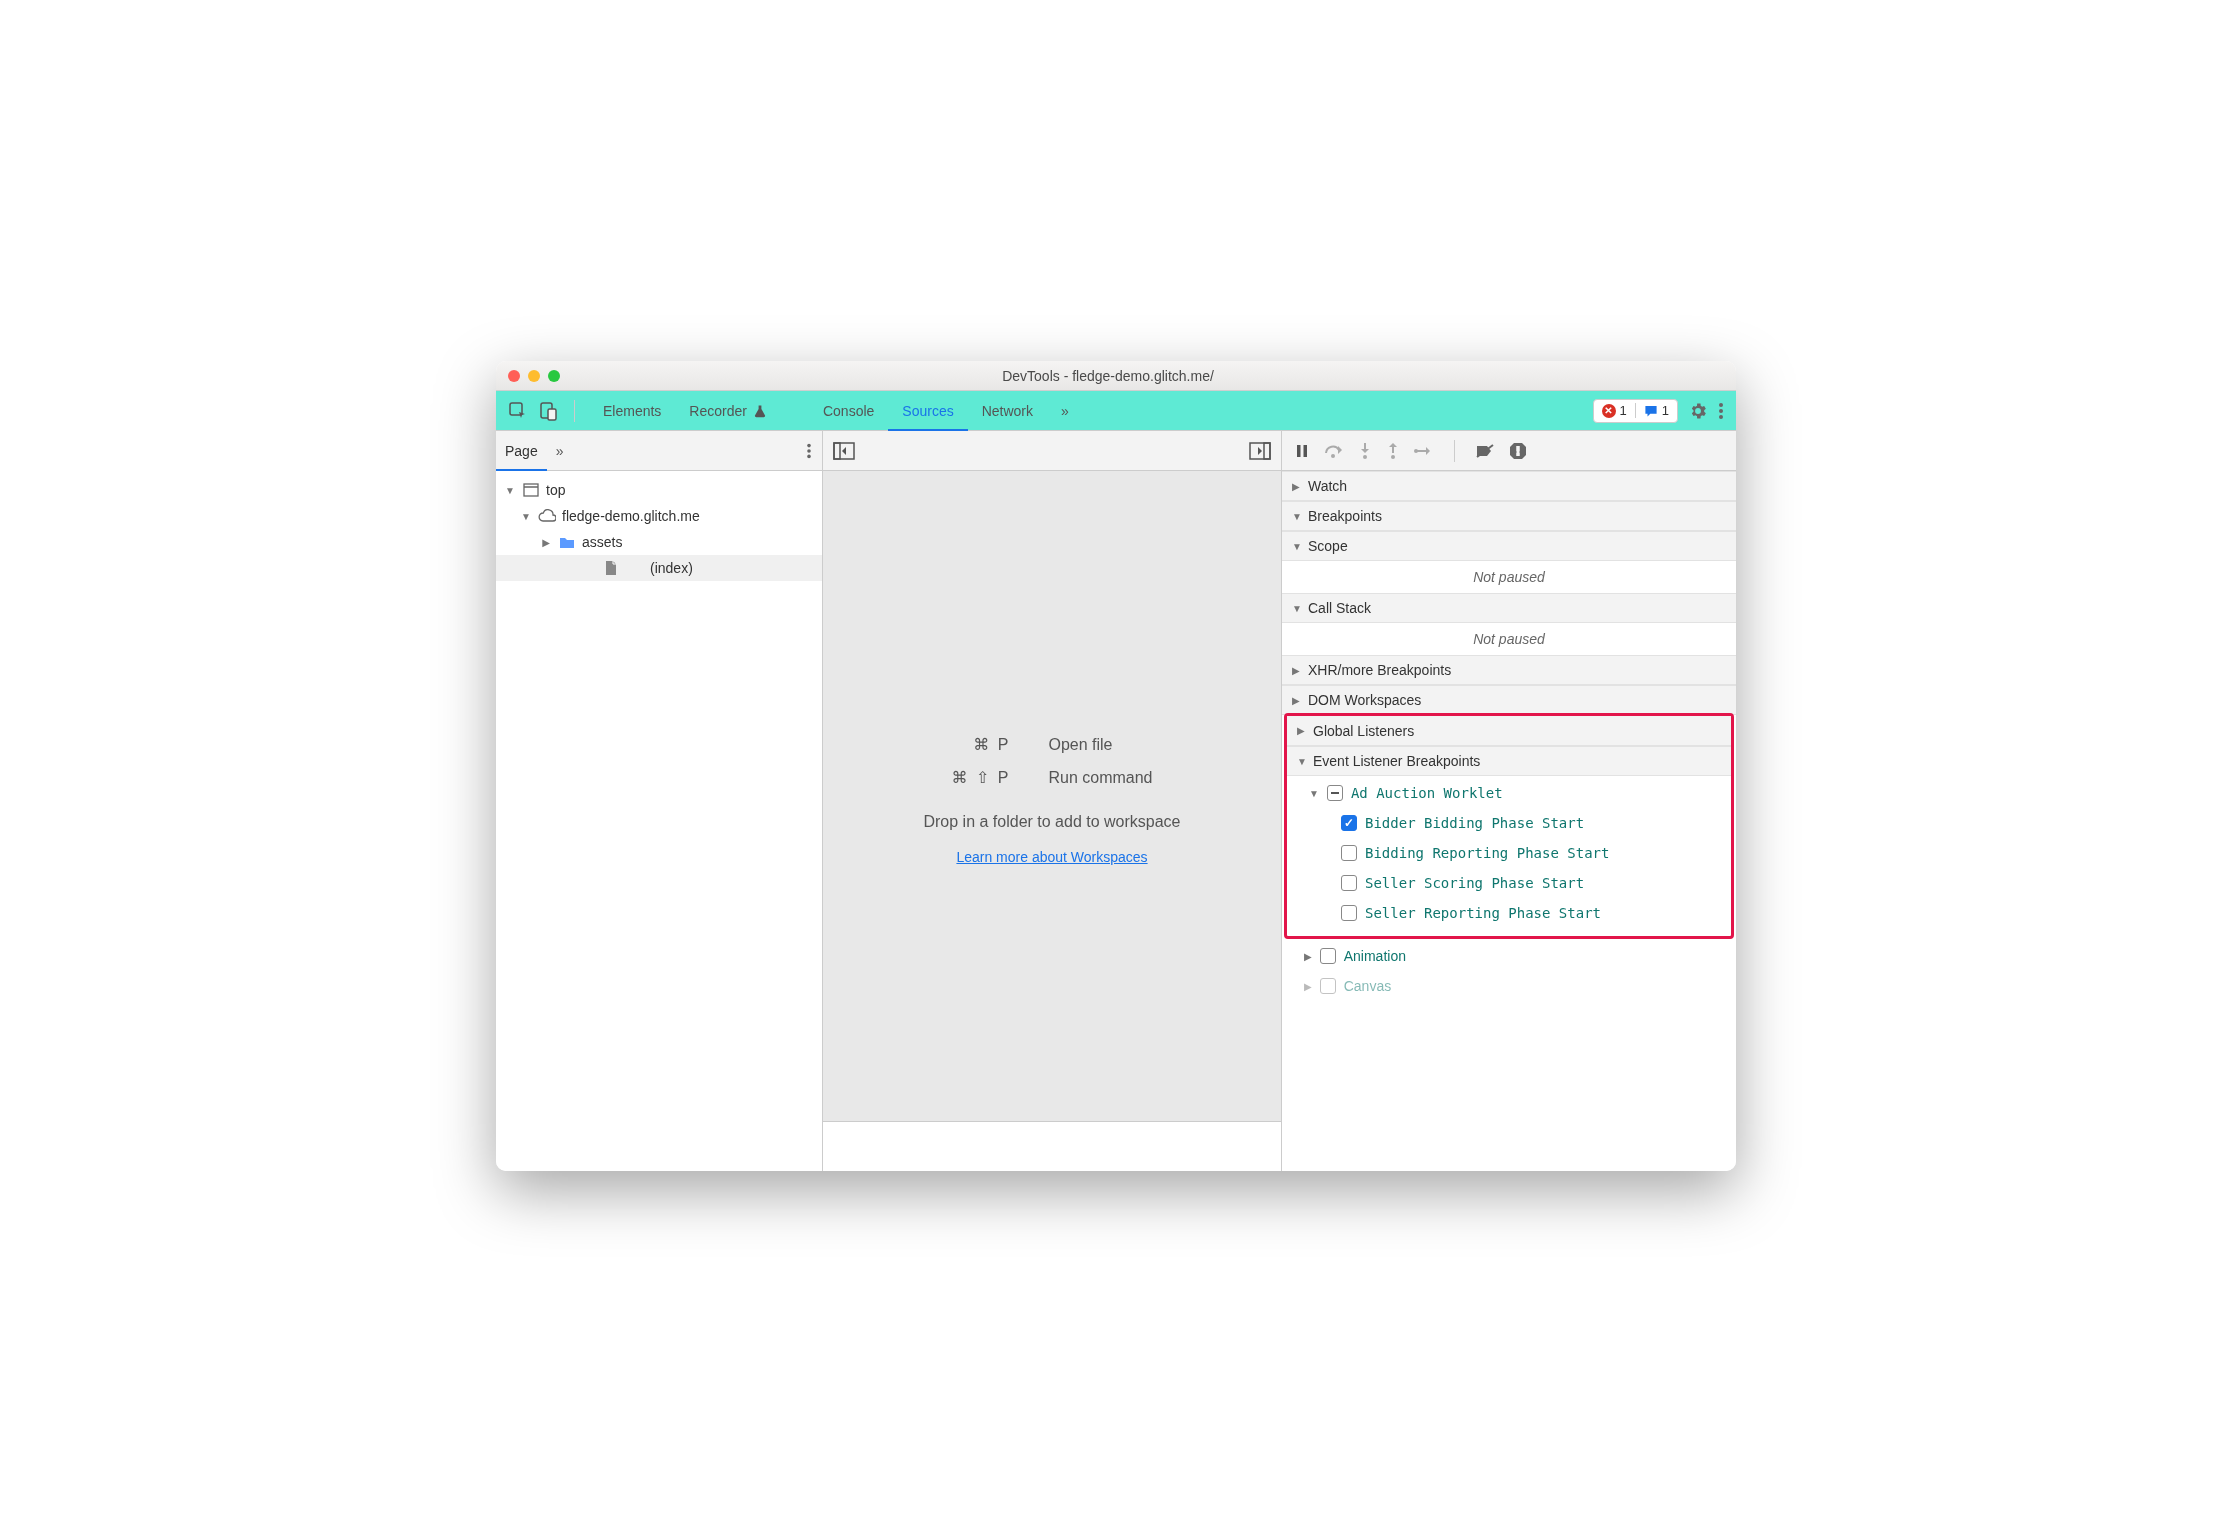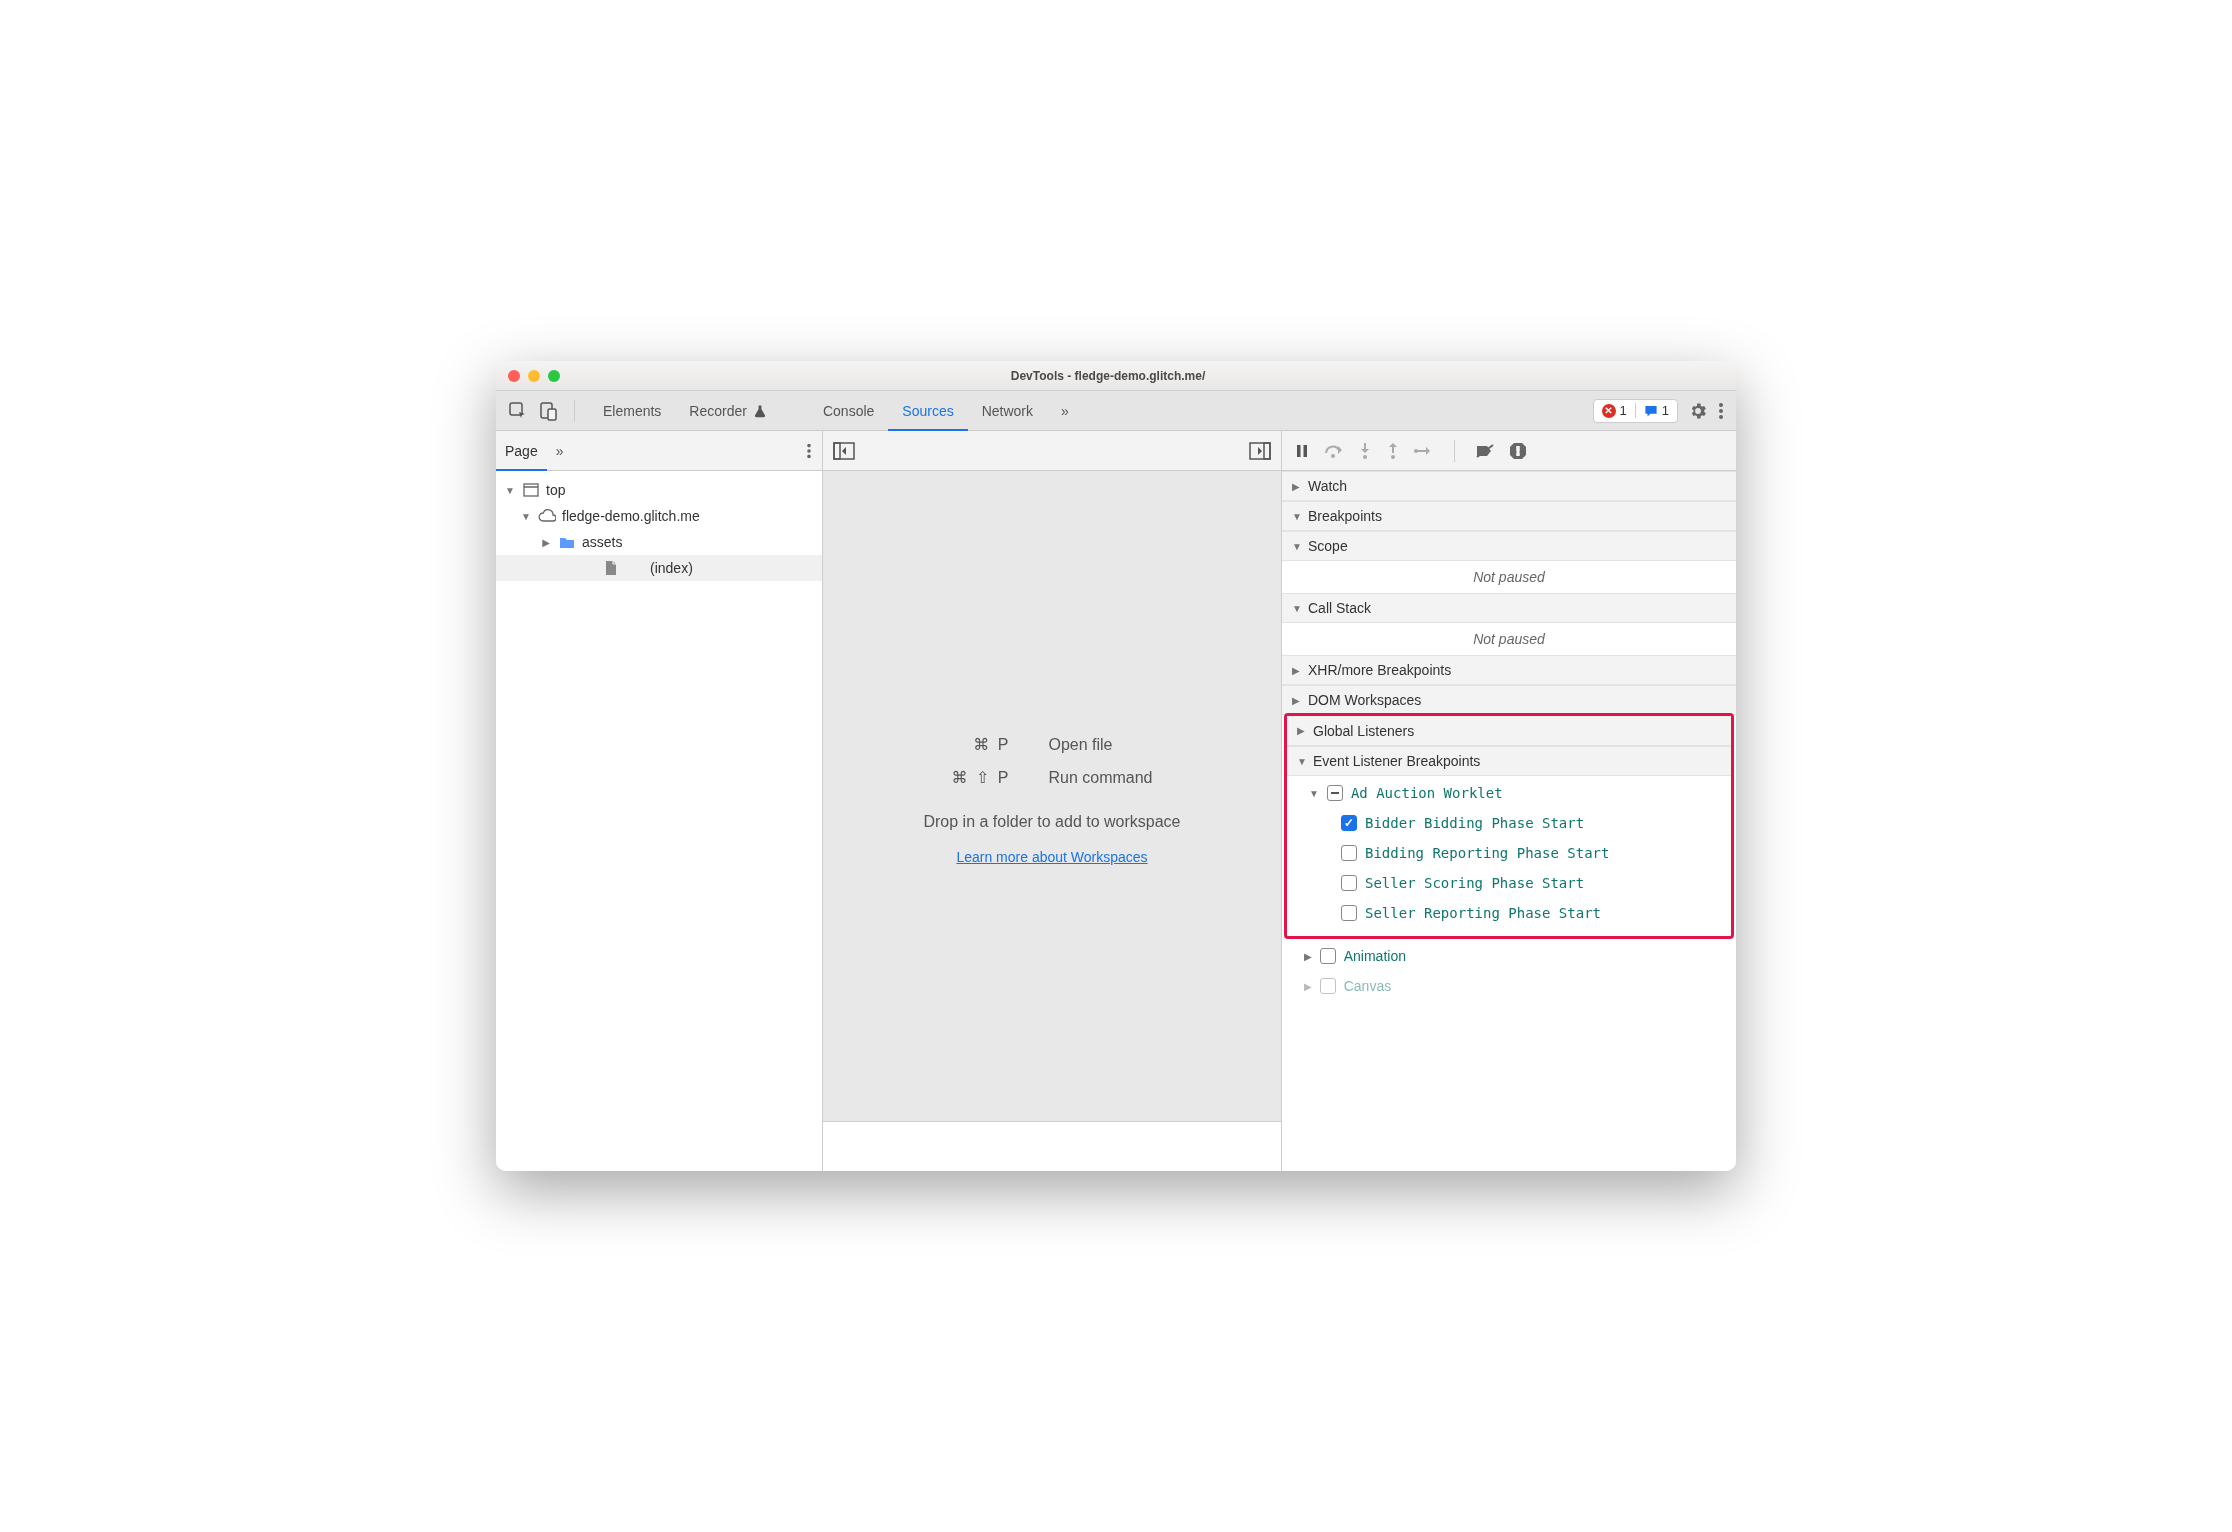--- a/index.html
+++ b/index.html
@@ -33,25 +33,25 @@
   padding: 0 12px;
   position: relative;
 }
 .traffic { display: flex; gap: 8px; }
 .dot { width: 12px; height: 12px; border-radius: 50%; }
 .dot.red { background: #ff5f57; }
 .dot.yellow { background: #febc2e; }
 .dot.green { background: #28c840; }
 .title-text {
   position: absolute; left: 0; right: 16px; text-align: center;
-  font-size: 12px; color: #4a4a4a; font-weight: 700;
+  font-size: 14px; color: #4a4a4a; font-weight: 400;
 }
 .toolbar {
   height: 40px;
-  background: #e5e5e5;
+  background: #5eead4;
   border-bottom: 1px solid #ccc;
   display: flex;
   align-items: stretch;
   padding: 0 6px;
 }
 .toolbar-left { display: flex; align-items: center; gap: 10px; padding-left: 6px; }
 .icon-btn { display: inline-flex; align-items: center; justify-content: center; color: #555; }
 .divider-v { width: 1px; height: 22px; background: #ccc; margin: 0 6px; align-self: center; }
 .tabs { display: flex; align-items: stretch; margin-left: 8px; flex: 1; }
 .tab {

